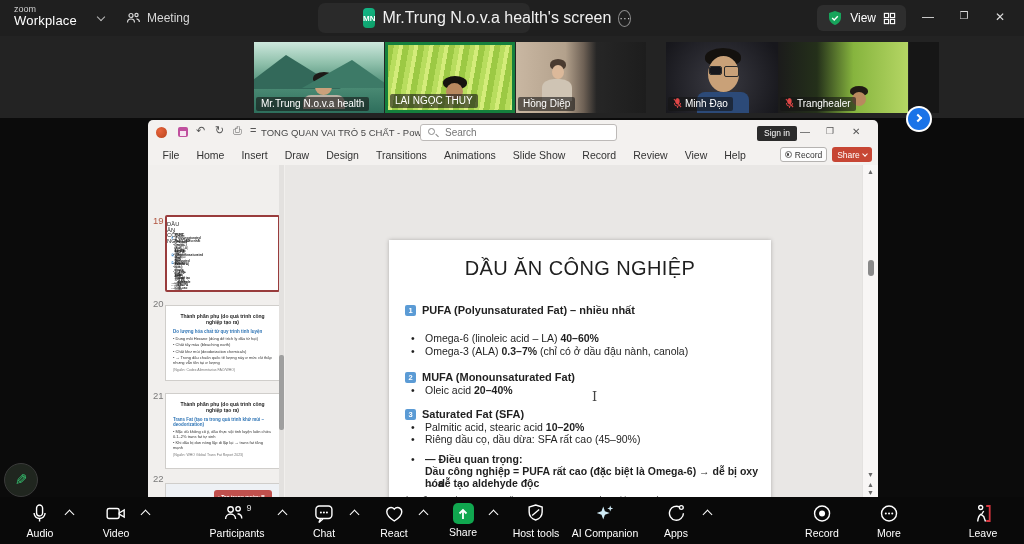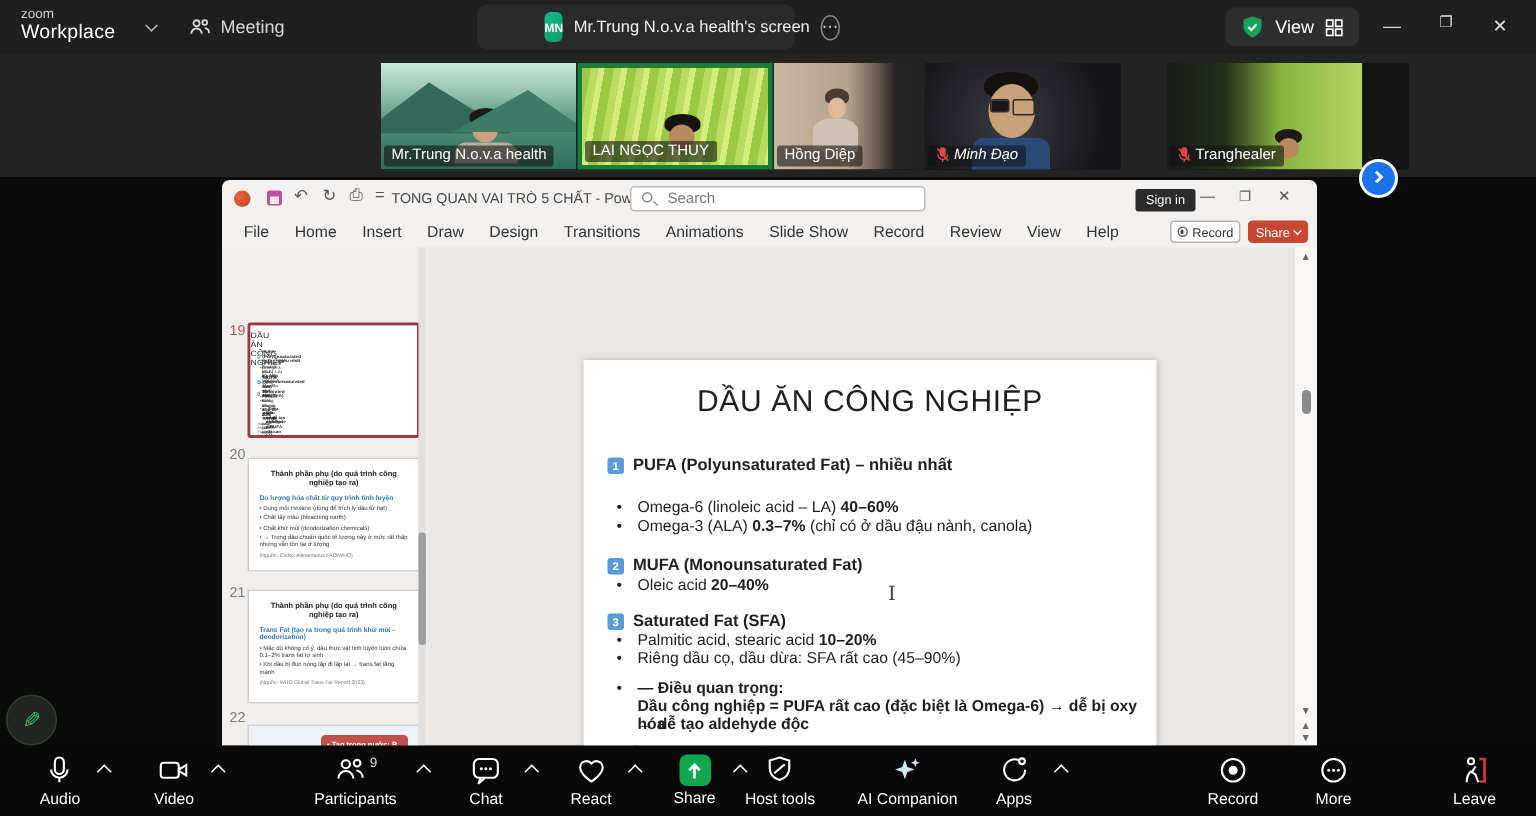--- a/index.html
+++ b/index.html
@@ -8,31 +8,31 @@
 
   
   .topbar { position:absolute; left:0; top:0; width:1024px; height:36px; background:#1f1f1f; }
   .logo { position:absolute; left:14px; top:5px; line-height:1.05; color:#fff; }
   .logo-top { font-size:9px; color:#cfcfcf; }
   .logo-bottom { font-size:13px; font-weight:500; letter-spacing:.2px; }
   .cdown { position:absolute; left:98px; top:14px; width:6px; height:6px; border-right:1.4px solid #bbb; border-bottom:1.4px solid #bbb; transform:rotate(45deg); }
   .tab-meeting { position:absolute; left:125px; top:0; height:36px; display:flex; align-items:center; gap:6px; color:#d8d8d8; font-size:12px; }
   .tab-active { position:absolute; left:318px; top:3px; width:212px; height:30px; background:#2a2a2a; border-radius:7px; display:flex; align-items:center; gap:7px; padding:0 8px; }
   .mn-avatar { width:20px; height:20px; border-radius:4px; background:linear-gradient(135deg,#14b789,#0e9e67); color:#fff; font-size:8px; font-weight:700; display:flex; align-items:center; justify-content:center;margin-left:37px; }
-  .tab-label { color:#f0f0f0; font-size:11px; white-space:nowrap; }
+  .tab-label { color:#f0f0f0; font-size:16px; white-space:nowrap; }
   .tab-more { width:17px; height:17px; border:1px solid #8a8a8a; border-radius:50%; color:#ccc; font-size:11px; line-height:14px; text-align:center; }
   .view-pill { position:absolute; right:118px; top:5px; height:26px; background:#2e2e2e; border-radius:6px; display:flex; align-items:center; gap:7px; padding:0 10px; color:#fff; font-size:12px; }
   .wbtn { position:absolute; top:10px; color:#ddd; font-size:12px; width:16px; text-align:center; }
   .wbtn.min { right:88px; } .wbtn.res { right:52px; font-size:10px; } .wbtn.clo { right:16px; }
 
   
   .strip { position:absolute; left:0; top:36px; width:1024px; height:82px; background:#232323; }
   .tile { position:absolute; top:6px; width:130px; height:71px; background:#111; overflow:hidden; }
   .tile .scene { position:absolute; inset:0; }
-  .t1 { left:123px; } .t2 { left:254px; } .t3 { left:385px; } .t4 { left:516px; } .t5 { left:617px;font-style:italic; } .t6 { left:778px; } .t7 { left:909px; width:30px; }
+  .t1 { left:123px; } .t2 { left:254px; } .t3 { left:385px; } .t4 { left:516px; } .t5 { left:666px; } .t6 { left:778px; } .t7 { left:909px; width:30px; }
   .s1 { background:linear-gradient(115deg,#7c746a,#4a453d 70%,#35312b); }
   .s1::before { content:""; position:absolute; left:6%; top:8%; width:24%; height:62%; background:linear-gradient(#e9e4da,#cfc8b8); box-shadow:42px 4px 0 -4px #ded8cc; opacity:.8; }
   .s2 { background:linear-gradient(#cde8dd 0%,#8fc0ab 30%,#4d8d76 60%,#2e6e5c 100%); }
   .s2::before { content:""; position:absolute; left:-10%; top:18%; width:0; height:0; border-left:45px solid transparent; border-right:55px solid transparent; border-bottom:34px solid #33695a; }
   .s2::after { content:""; position:absolute; right:-6%; top:26%; width:0; height:0; border-left:50px solid transparent; border-right:40px solid transparent; border-bottom:28px solid #3d7a67; }
   .t3 { border:3px solid #15803d; }
   .s3 { background:repeating-linear-gradient(100deg,#9cc944 0 6px,#b8dd5e 6px 11px,#d4ec7a 11px 15px); }
   .s4 { background:linear-gradient(90deg,#c9b7a2 0%,#b3a18c 38%,#6e6155 52%,#262626 62%,#1d1d1d 100%); }
   .s5 { background:radial-gradient(circle at 42% 55%,#3a3a42,#17171c 75%); }
   .s6 { background:linear-gradient(90deg,#1b1b1b 0%,#24301a 30%,#86b43e 58%,#b5d664 100%); }
@@ -520,21 +520,21 @@
             <g fill="none" stroke="#fff" stroke-width="1.8">
               <path d="M7 12V3"></path>
               <path d="M3.5 6.5L7 3l3.5 3.5"></path>
             </g>
           </svg>
       </div>
       <span class="zl">Share</span>
     </div>
     <span class="zchev" style="left:490px"></span>
 
-    <div class="zi" style="left:520px">
+    <div class="zi" style="left:536px">
       <svg class="zic" width="22" height="22" viewBox="0 0 22 22">
           <g fill="none" stroke="#fff" stroke-width="1.4">
             <path d="M11 2.5l6.5 2v5c0 4-2.7 6.8-6.5 8-3.8-1.2-6.5-4-6.5-8v-5z"></path>
             <line x1="7.5" y1="13" x2="14.5" y2="7"></line>
           </g>
         </svg>
       <span class="zl">Host tools</span>
     </div>
 
     <div class="zi" style="left:605px">

